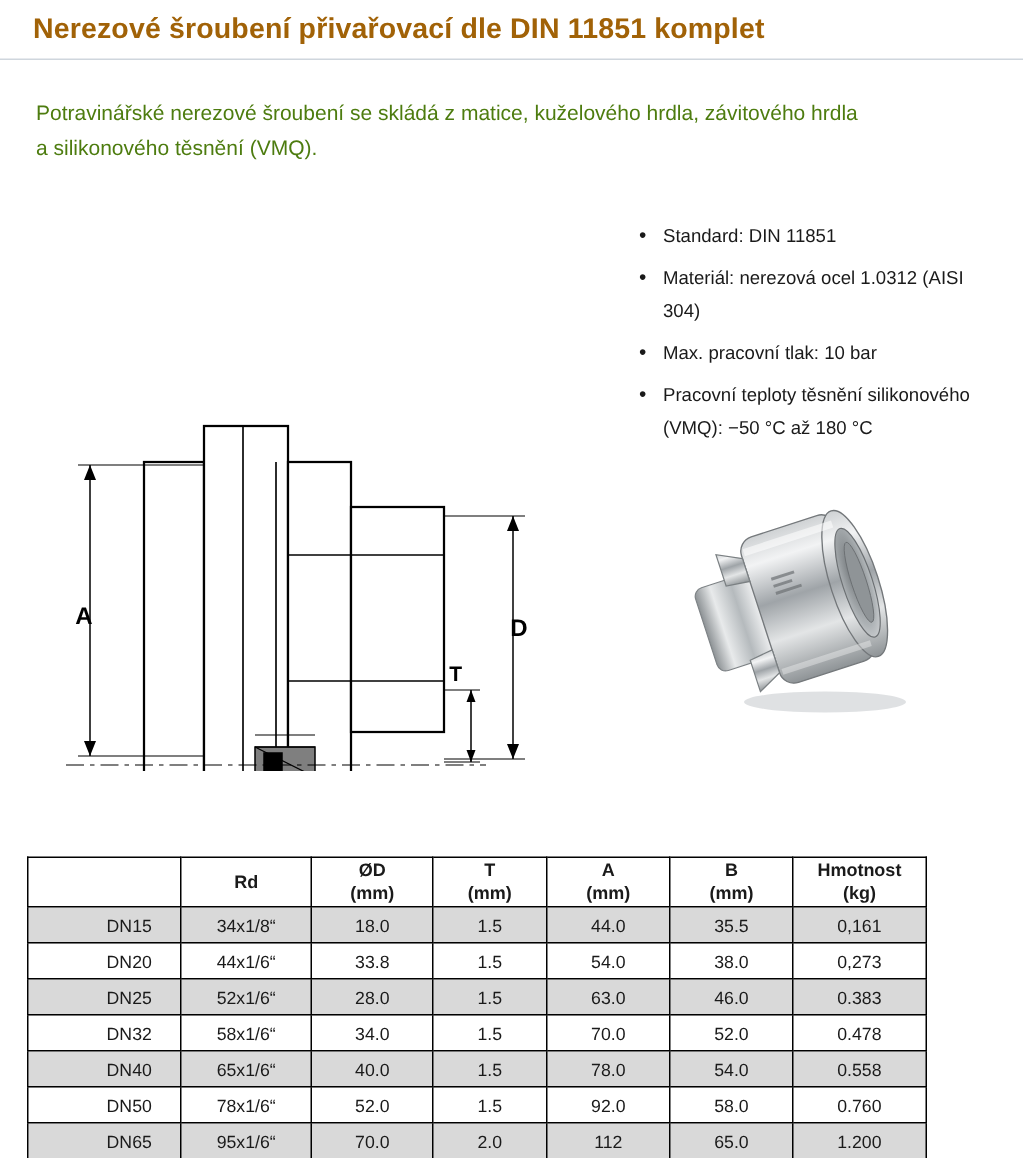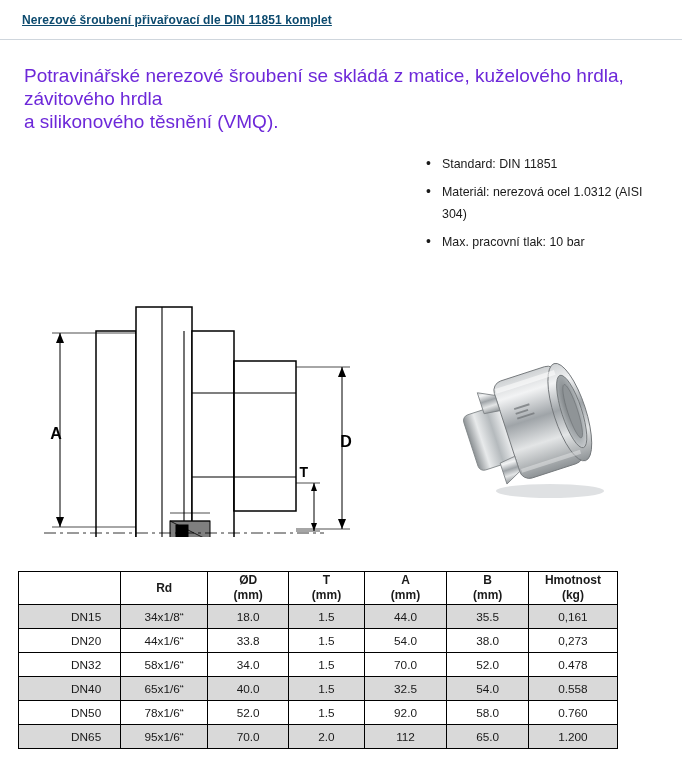--- a/index.html
+++ b/index.html
@@ -20,59 +20,58 @@
     width: 682px;
     height: 772px;
     box-sizing: border-box;
     padding: 0;
   }
   
   .title-wrap {
     padding: 10px 0 0 22px;
   }
   .doc-title {
-    font-size: 12px;
+    font-size: 19px;
     font-weight: bold;
-    color: #0c4a6e;
-    text-decoration: underline;
+    color: #a16207;
     letter-spacing: 0.1px;
     line-height: 20px;
   }
   .rule {
     margin: 9px 0 0 0;
     height: 1px;
     background: #cfd6dd;
     width: 682px;
   }
   
   .intro {
     margin: 24px 0 0 24px;
     width: 620px;
-    font-size: 19px;
+    font-size: 14px;
     line-height: 23px;
-    color: #6d28d9;
+    color: #4d7c0f;
   }
   
   .mid {
     position: relative;
     height: 400px;
   }
   
   .drawing {
     position: absolute;
     left: 24px;
     top: 14px;
     width: 380px;
     height: 390px;
   }
   
   .bullets {
     position: absolute;
     left: 418px;
-    top: 20px;
+    top: 36px;
     width: 250px;
     font-size: 12.4px;
     line-height: 22px;
   }
   .bullets ul {
     margin: 0;
     padding-left: 22px;
     list-style: none;
   }
   .bullets li {
@@ -233,20 +232,21 @@
         </g>
         <text x="284" y="330" font-size="14" font-weight="bold" text-anchor="end" fill="#000">T</text>
       </svg>
     </div>
 
     <div class="bullets">
       <ul>
         <li>Standard: DIN 11851</li>
         <li>Materiál: nerezová ocel 1.0312 (AISI 304)</li>
         <li>Max. pracovní tlak: 10 bar</li>
+        <li>Pracovní teploty těsnění silikonového (VMQ): −50 °C až 180 °C</li>
       </ul>
     </div>
 
     <div class="photo">
       <svg width="200" height="175" viewBox="0 0 200 175">
         <defs>
           <linearGradient id="steelV" x1="0" y1="0" x2="0" y2="1">
             <stop offset="0%" stop-color="#cfd2d4"></stop>
             <stop offset="18%" stop-color="#f2f3f4"></stop>
             <stop offset="45%" stop-color="#9fa4a8"></stop>
@@ -338,35 +338,44 @@
         </tr>
         <tr>
           <td class="c0">DN20</td>
           <td class="c1">44x1/6“</td>
           <td class="c2">33.8</td>
           <td class="c3">1.5</td>
           <td class="c4">54.0</td>
           <td class="c5">38.0</td>
           <td class="c6">0,273</td>
         </tr>
+        <tr class="alt">
+          <td class="c0">DN25</td>
+          <td class="c1">52x1/6“</td>
+          <td class="c2">28.0</td>
+          <td class="c3">1.5</td>
+          <td class="c4">63.0</td>
+          <td class="c5">46.0</td>
+          <td class="c6">0.383</td>
+        </tr>
         <tr>
           <td class="c0">DN32</td>
           <td class="c1">58x1/6“</td>
           <td class="c2">34.0</td>
           <td class="c3">1.5</td>
           <td class="c4">70.0</td>
           <td class="c5">52.0</td>
           <td class="c6">0.478</td>
         </tr>
         <tr class="alt">
           <td class="c0">DN40</td>
           <td class="c1">65x1/6“</td>
           <td class="c2">40.0</td>
           <td class="c3">1.5</td>
-          <td class="c4">32.5</td>
+          <td class="c4">78.0</td>
           <td class="c5">54.0</td>
           <td class="c6">0.558</td>
         </tr>
         <tr>
           <td class="c0">DN50</td>
           <td class="c1">78x1/6“</td>
           <td class="c2">52.0</td>
           <td class="c3">1.5</td>
           <td class="c4">92.0</td>
           <td class="c5">58.0</td>

